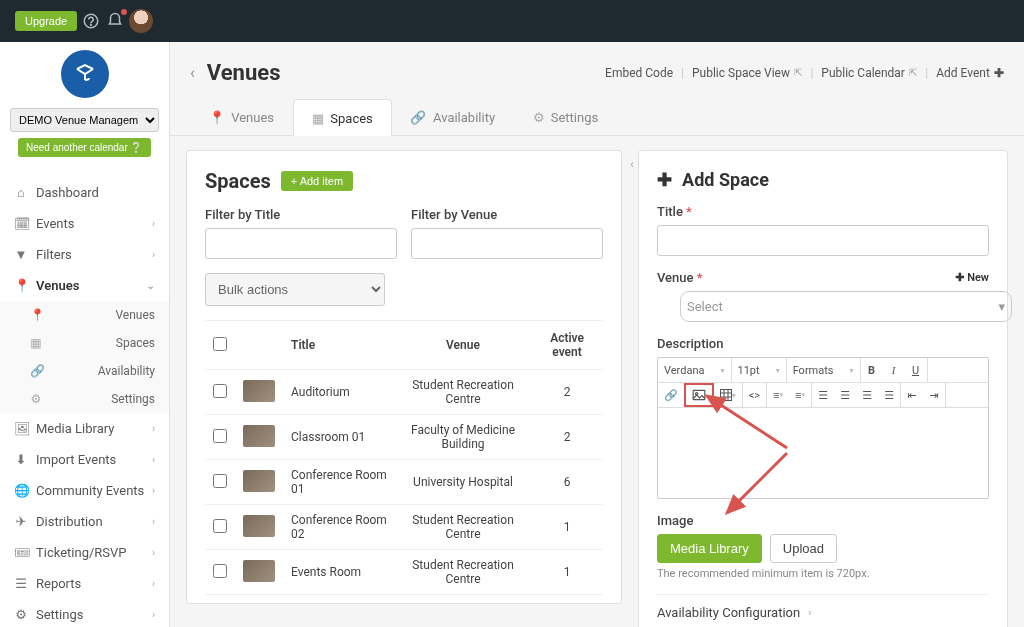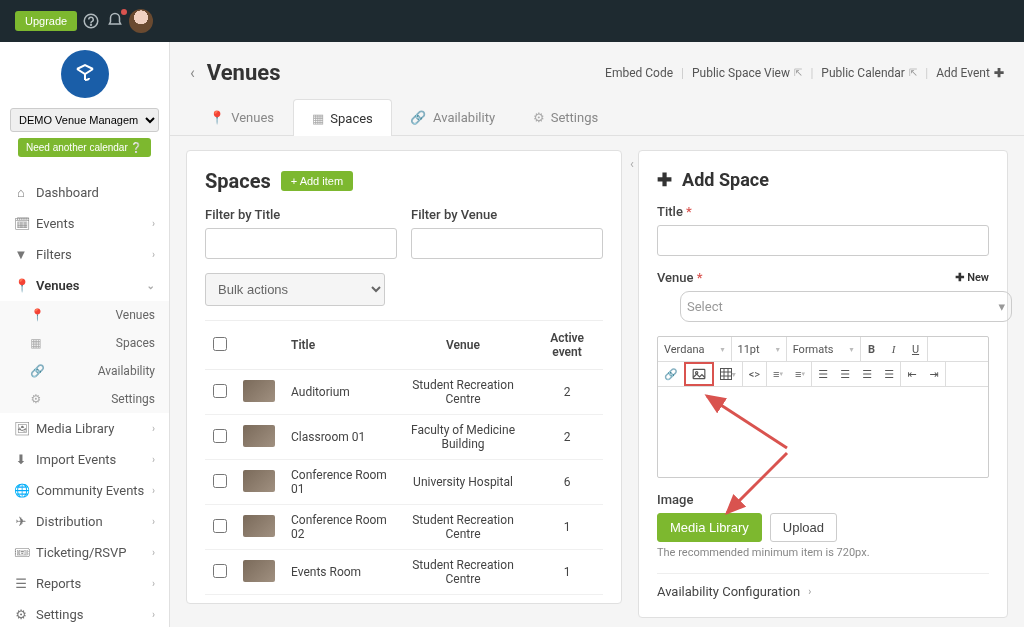--- a/index.html
+++ b/index.html
@@ -365,20 +365,21 @@
           <div class="venue-head">
             <label class="form-label" style="margin:0;"><span>Venue</span> <span class="req">*</span></label>
             <span class="new-venue">✚ <span>New</span></span>
           </div>
           <div class="select-sim">
               <span>Select</span>
               <span style="color:#999;">▾</span>
             </div>
         </div>
         <div class="form-group" style="position:relative;">
+          <label class="form-label">Description</label>
           <div class="editor">
             <div class="toolbar-row">
               <div class="tb-group">
                   <div class="tb-sel">
                     <span>Verdana</span>
                     <span class="dd">▾</span>
                   </div>
                 </div>
               <div class="tb-group">
                   <div class="tb-sel">

